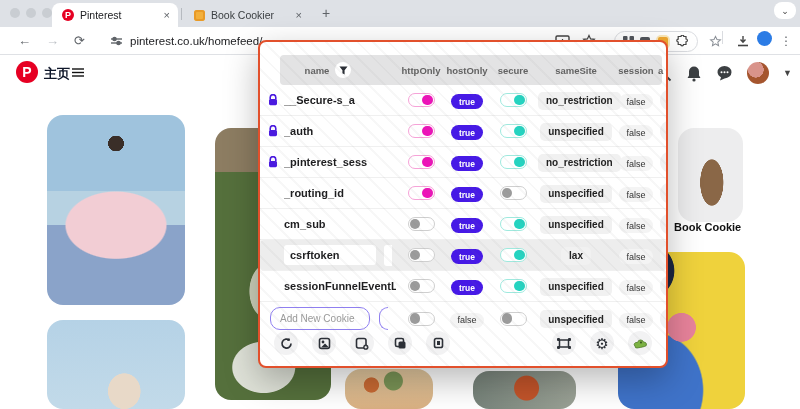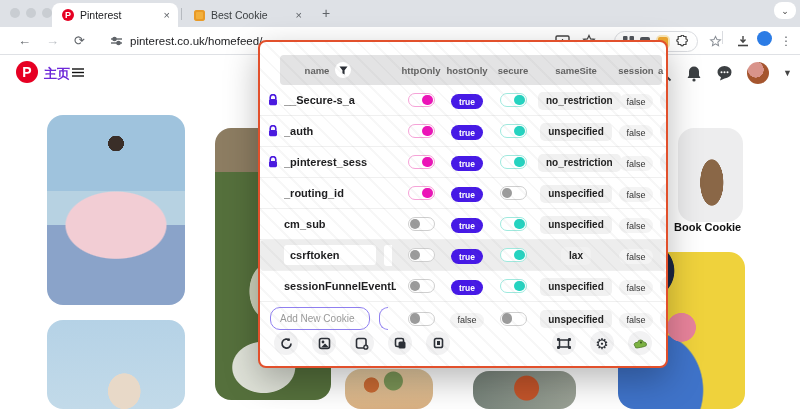--- a/index.html
+++ b/index.html
@@ -30,21 +30,21 @@
   .ext-hl { background:#fbe8b8; border-radius:5px; padding:2px; display:flex; }
   .sq-dark { width:10px; height:10px; border-radius:2px; background:#52565c; }
   .sq-yellow { width:10px; height:10px; border-radius:2px; background:#f0a830; }
   .divider-v { width:1px; height:13px; background:#dadce0; margin:0 7px; }
   .avatar-chrome { width:15px; height:15px; border-radius:50%; background:#2c7ce5; }
   .kebab { font-size:12px; color:#5f6368; letter-spacing:0; margin-left:8px; }
 
   
   .p-header { position:absolute; left:0; top:55px; width:800px; height:36px; background:#fff; }
   .p-logo { position:absolute; left:16px; top:6px; width:22px; height:22px; border-radius:50%; background:#e60023; color:#fff; font-weight:bold; font-size:14px; display:flex; align-items:center; justify-content:center; }
-  .p-home { position:absolute; left:44px; top:10px; font-size:13px; font-weight:bold; color:#6d28d9; }
+  .p-home { position:absolute; left:44px; top:10px; font-size:13px; font-weight:bold; color:#0f172a; }
   .p-burger { position:absolute; left:72px; top:13px; }
   .p-icons { position:absolute; right:8px; top:7px; display:flex; align-items:center; gap:14px; }
   .p-avatar { width:22px; height:22px; border-radius:50%; background:radial-gradient(circle at 40% 35%, #d9938a 0 40%, #a5552e 41% 100%); }
   .p-chevron { font-size:9px; color:#444; }
 
   .pin { position:absolute; border-radius:16px; }
   .pin1 { left:47px; top:115px; width:138px; height:190px;
     background:
       radial-gradient(circle 8px at 50% 15%, #3a2e28 0 97%, transparent 100%),
       radial-gradient(ellipse 62% 30% at 50% 58%, #f2cdd4 0 58%, rgba(242,205,212,0) 60%),
@@ -135,21 +135,21 @@
   <div class="traffic t3"></div>
 
   <div class="tab active">
     <div class="fav-pinterest">P</div>
     <div class="title">Pinterest</div>
     <div class="close">×</div>
   </div>
   <div class="tab-divider"></div>
   <div class="tab inactive">
     <div class="fav-cookier"></div>
-    <div class="title">Best Cookie</div>
+    <div class="title">Book Cookier</div>
     <div class="close">×</div>
   </div>
   <div class="newtab">+</div>
   <div class="strip-chevron">⌄</div>
 </div>
 
 <div class="toolbar">
   <div class="nav-ic" style="left:18px">←</div>
   <div class="nav-ic disabled" style="left:46px">→</div>
   <div class="nav-ic" style="left:74px">⟳</div>

